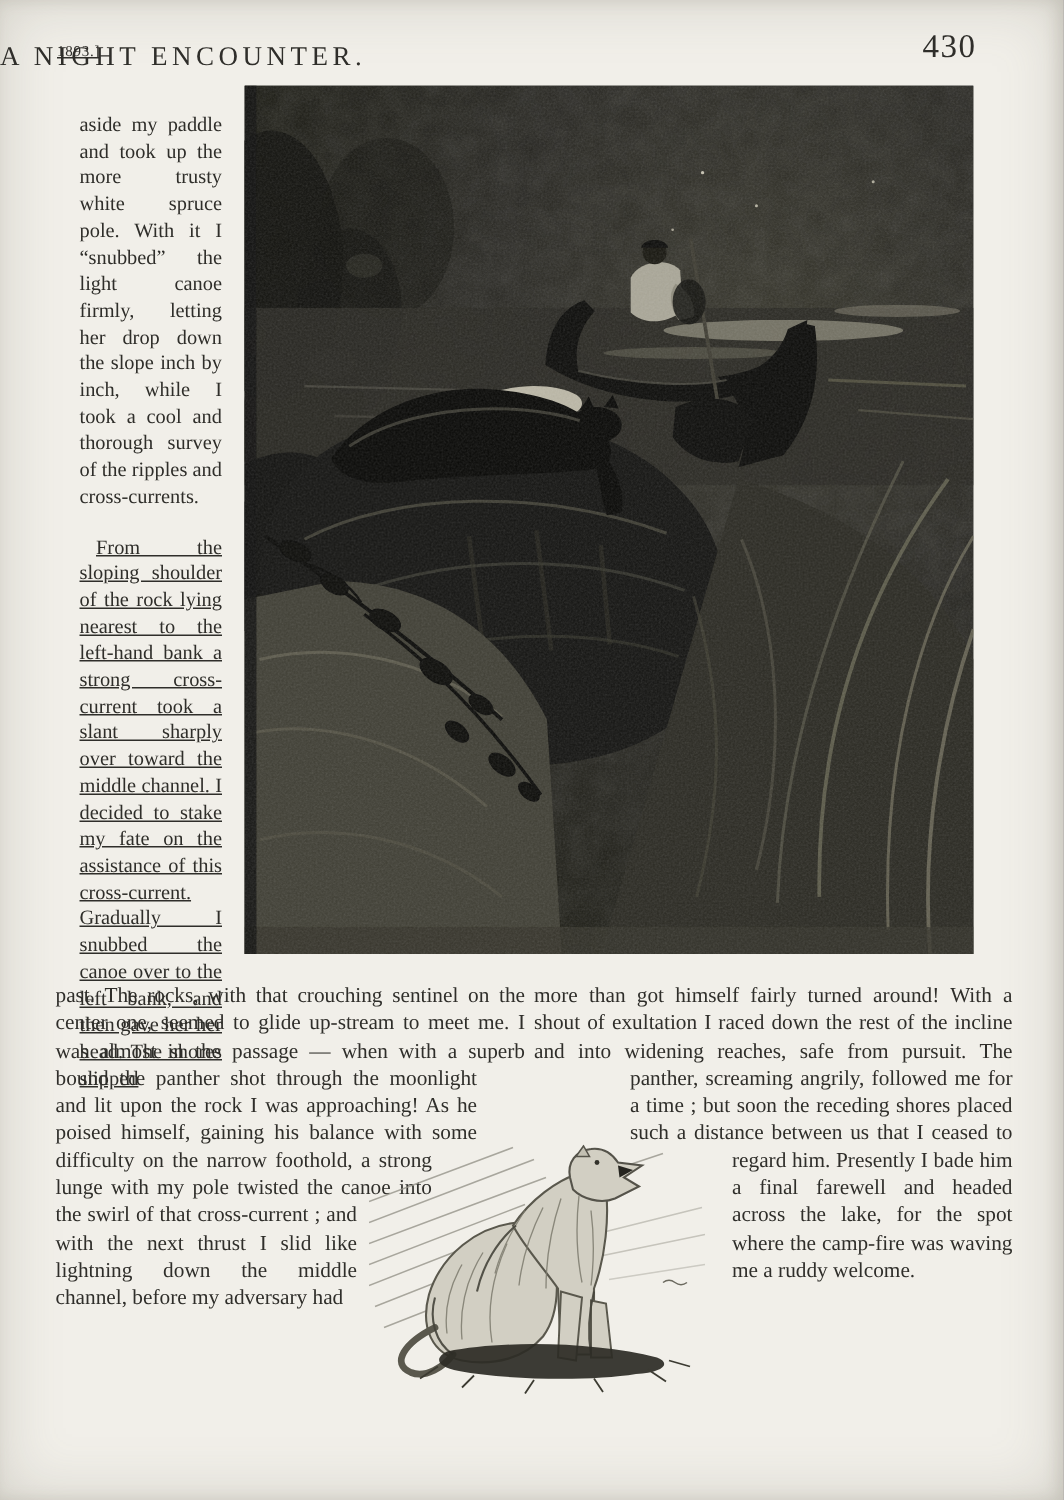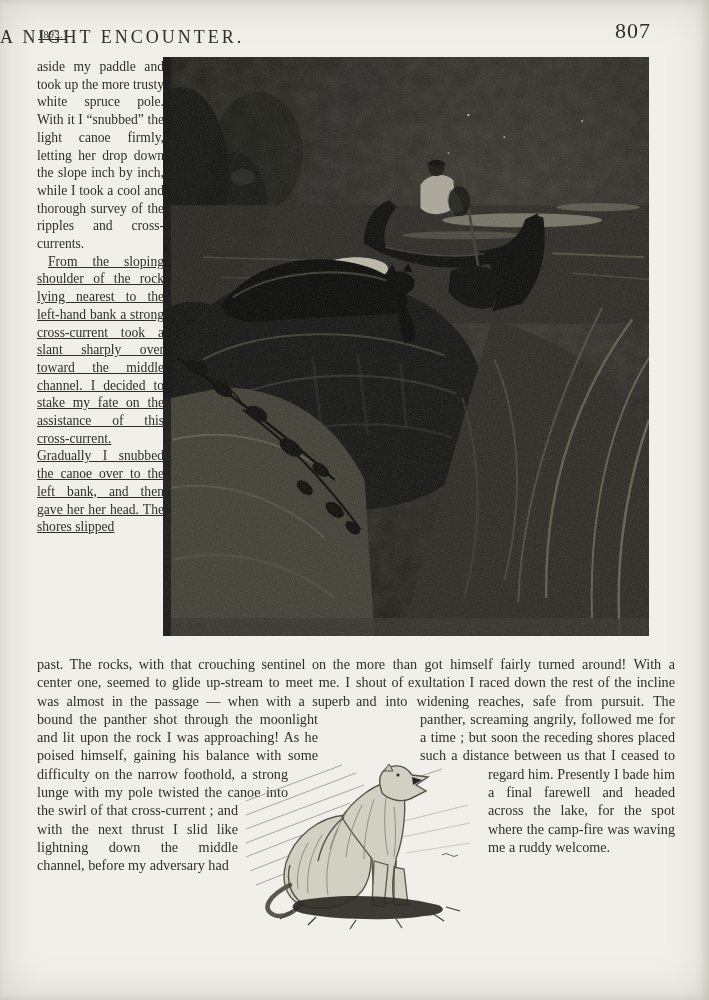--- a/index.html
+++ b/index.html
@@ -15,21 +15,21 @@
   }
   
   .hdr-date{position:absolute;left:38px;top:29px;font-size:10px;letter-spacing:.5px;text-decoration:underline;}
   .hdr-title{position:absolute;left:0;right:0;top:27px;font-size:18px;letter-spacing:3px;}
   .hdr-page{position:absolute;right:58px;top:18px;font-size:22px;letter-spacing:1px;}
   
   .ncol{
     position:absolute;left:37px;top:58px;width:127px;
     font-size:13.6px;line-height:17.7px;text-align:justify;
   }
-  .ncol p{margin:0;}
+  .ncol p{margin:16px;}
   .ncol p + p{text-indent:11px;text-decoration:underline;}
   
   .mainart{position:absolute;left:163px;top:57px;width:486px;height:579px;}
   .mainart svg{display:block;width:100%;height:100%;}
   .caption{
     position:absolute;left:150px;top:637px;width:512px;
     text-align:center;font-size:8.6px;letter-spacing:1.1px;word-spacing:3px;
     color:#35342f;
   }
   
@@ -47,21 +47,21 @@
   .spotart{position:absolute;left:246px;top:763px;width:224px;height:172px;pointer-events:none;}
   .spotart svg{display:block;width:100%;height:100%;}
 </style>
 </head>
 <body>
 
 <div class="page">
 
   <div class="hdr-date">1893.]</div>
   <div class="hdr-title">A NIGHT ENCOUNTER.</div>
-  <div class="hdr-page">807</div>
+  <div class="hdr-page">430</div>
 
   <div class="ncol">
     <p>aside my paddle and took up the more trusty white spruce pole. With it I “snubbed” the light canoe firmly, letting her drop down the slope inch by inch, while I took a cool and thorough survey of the ripples and cross-currents.</p>
     <p>From the sloping shoulder of the rock lying nearest to the left-hand bank a strong cross-current took a slant sharply over toward the middle channel. I decided to stake my fate on the assistance of this cross-current. Gradually I snubbed the canoe over to the left bank, and then gave her her head. The shores slipped</p>
   </div>
 
   <div class="mainart">
     <svg viewBox="0 0 487 578" preserveAspectRatio="none">
       <defs>
         <radialGradient id="glow" cx="72%" cy="28%" r="85%">

